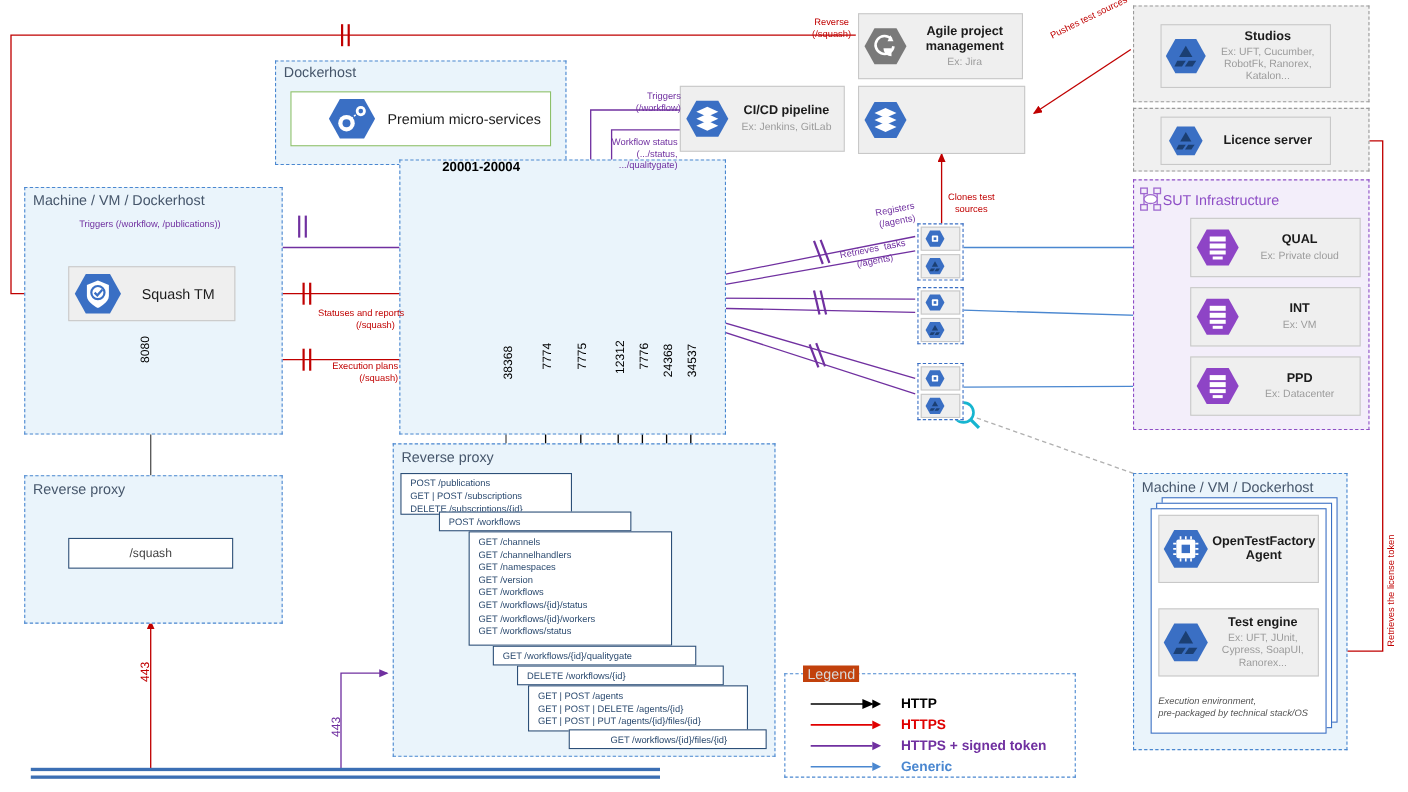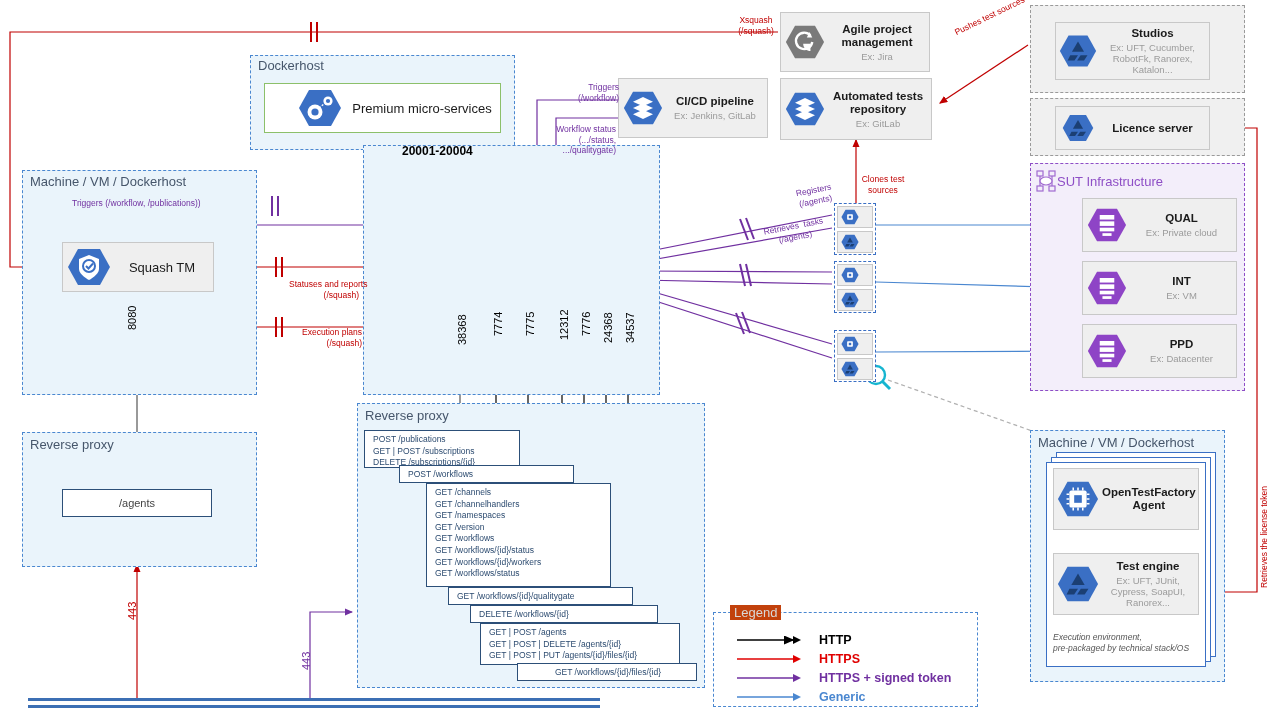--- a/index.html
+++ b/index.html
@@ -258,24 +258,20 @@
 
   <div class="node" style="left:780px;top:78px;width:152px;height:62px;">
     <div class="ico" style="width:48px;">
       <svg width="40" height="38" viewBox="0 0 44 40">
         <polygon points="11,2 33,2 43,20 33,38 11,38 1,20" fill="#3a6fc4"></polygon>
         <path d="M11,13 L22,8 L33,13 L22,18 Z" fill="#fff"></path>
         <path d="M11,20 L22,15 L33,20 L22,25 Z" fill="#fff"></path>
         <path d="M11,27 L22,22 L33,27 L22,32 Z" fill="#fff"></path>
       </svg>
     </div>
-    <div class="txt">
-      <div class="ntitle">Automated tests repository</div>
-      <div class="nsub">Ex: GitLab</div>
-    </div>
   </div>
 
   <div class="node" style="left:1055px;top:22px;width:155px;height:58px;">
     <div class="ico" style="width:44px;">
       <svg width="38" height="36" viewBox="0 0 44 40">
         <polygon points="11,2 33,2 43,20 33,38 11,38 1,20" fill="#3a6fc4"></polygon>
         <path d="M22,9 L29,21 L15,21 Z" fill="#1b3f73"></path>
         <path d="M13,25 L22,25 L18,31 L10,31 Z" fill="#1b3f73"></path>
         <path d="M25,25 L33,25 L29,31 L21,31 Z" fill="#1b3f73"></path>
       </svg>
@@ -380,21 +376,21 @@
     </div>
     <div class="txt">
       <div class="ntitle">Test engine</div>
       <div class="nsub">Ex: UFT, JUnit, Cypress, SoapUI, Ranorex...</div>
     </div>
   </div>
   <div class="lbl" style="left:1053px;top:632px;font-style:italic;color:#555;font-size:8.5px;">Execution environment,
 pre-packaged by technical stack/OS</div>
 
   <div class="abs" style="left:62px;top:489px;width:150px;height:28px;border:1px solid #2c4f78;background:#fff;
-       display:flex;align-items:center;justify-content:center;font-size:11px;color:#444;">/agents</div>
+       display:flex;align-items:center;justify-content:center;font-size:11px;color:#444;">/squash</div>
 
   <div class="agentgrp" style="left:834px;top:203px;width:42px;height:52px;">
     <div class="agentcell">
       <svg width="18" height="18" viewBox="0 0 44 40">
           <polygon points="11,2 33,2 43,20 33,38 11,38 1,20" fill="#3a6fc4"></polygon>
           <rect x="15" y="13" width="14" height="14" rx="2" fill="#fff"></rect>
           <rect x="19" y="17" width="6" height="6" fill="#3a6fc4"></rect>
         </svg>
     </div>
     <div class="agentcell" style="margin-top:3px;">
@@ -458,21 +454,21 @@
   <div class="apibox" style="left:480px;top:623px;width:200px;height:42px;">GET | POST /agents
 GET | POST | DELETE /agents/{id}
 GET | POST | PUT /agents/{id}/files/{id}</div>
   <div class="apibox" style="left:517px;top:663px;width:180px;height:18px;text-align:center;">GET /workflows/{id}/files/{id}</div>
 
   <div class="lbl purple" style="left:72px;top:198px;">Triggers (/workflow, /publications))</div>
   <div class="lbl red" style="left:289px;top:279px;text-align:right;width:70px;">Statuses and reports
 (/squash)</div>
   <div class="lbl red" style="left:294px;top:327px;text-align:right;width:68px;">Execution plans
 (/squash)</div>
-  <div class="lbl red" style="left:731px;top:15px;text-align:center;width:50px;">Xsquash
+  <div class="lbl red" style="left:731px;top:15px;text-align:center;width:50px;">Reverse
 (/squash)</div>
   <div class="lbl purple" style="left:574px;top:82px;text-align:right;width:45px;">Triggers
 (/workflow)</div>
   <div class="lbl purple" style="left:541px;top:124px;text-align:right;width:75px;">Workflow status
 (.../status,
 .../qualitygate)</div>
   <div class="lbl red" style="left:953px;top:28px;transform:rotate(-26deg);transform-origin:0 0;text-align:center;width:62px;line-height:10px;">Pushes test sources</div>
   <div class="lbl red" style="left:856px;top:174px;text-align:center;width:54px;">Clones test
 sources</div>
   <div class="lbl purple" style="left:787px;top:190px;transform:rotate(-11deg);transform-origin:0 0;text-align:center;width:52px;">Registers

